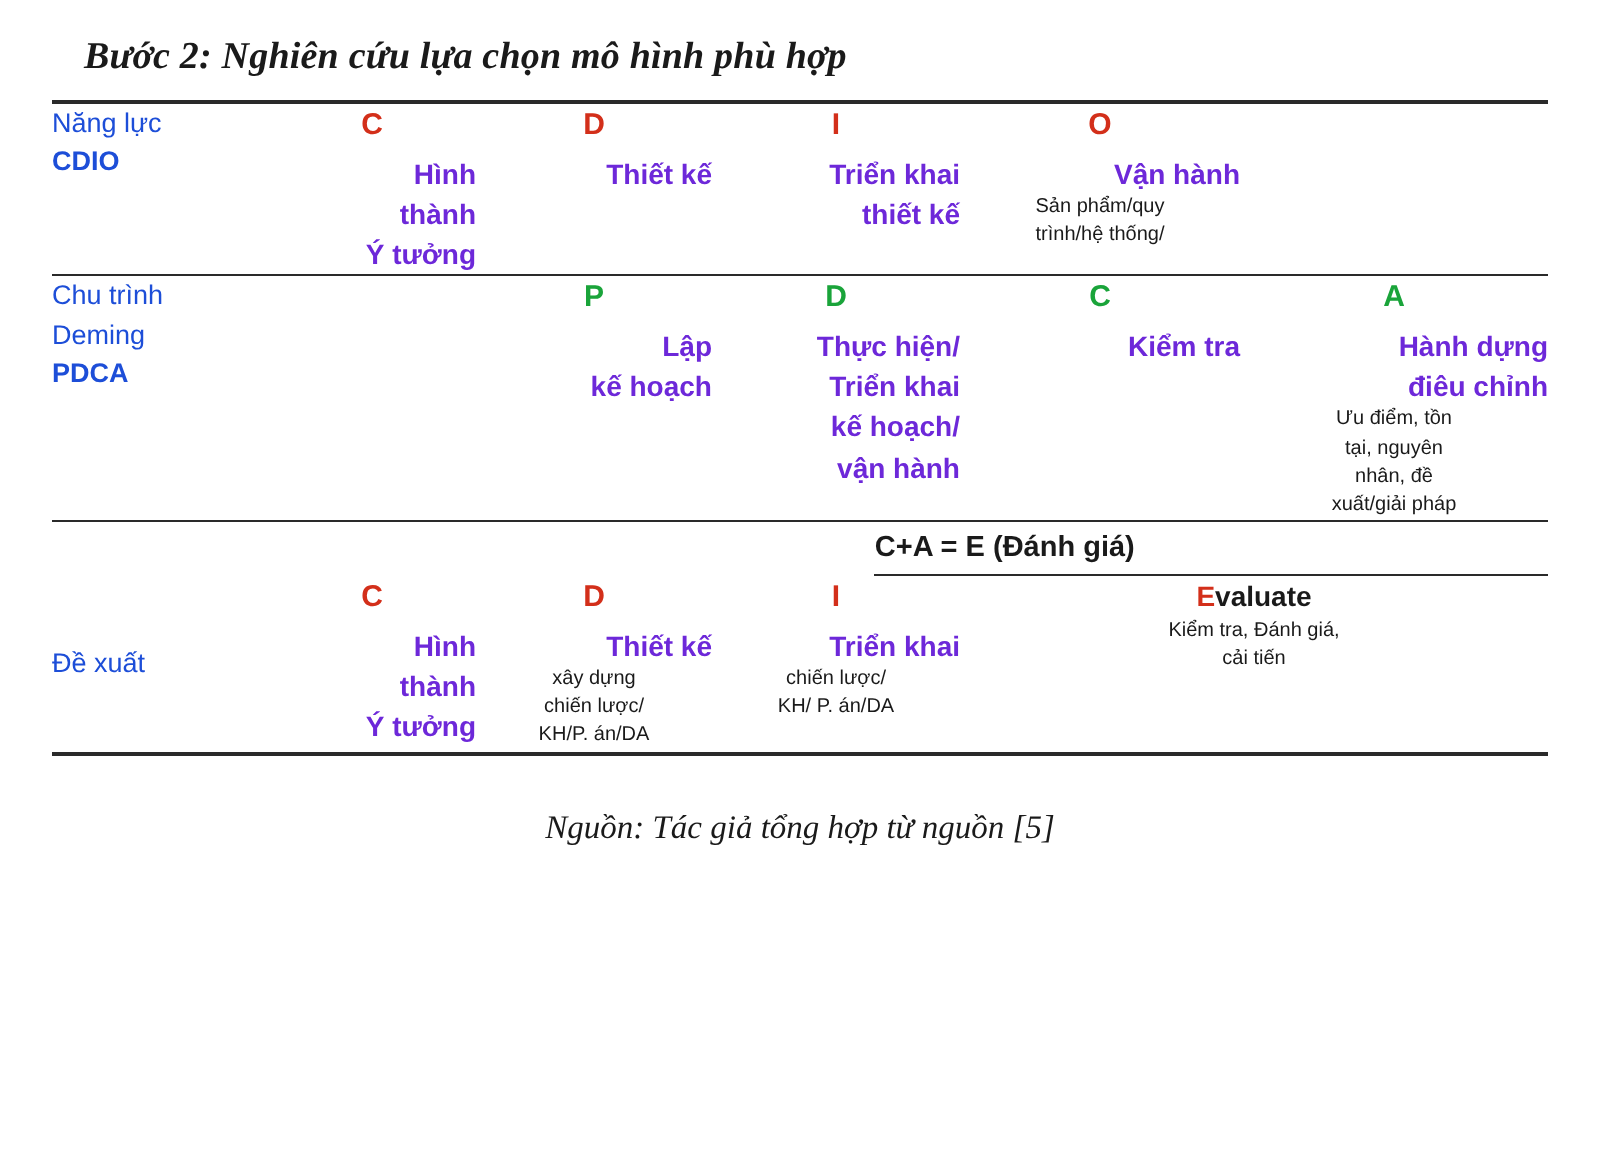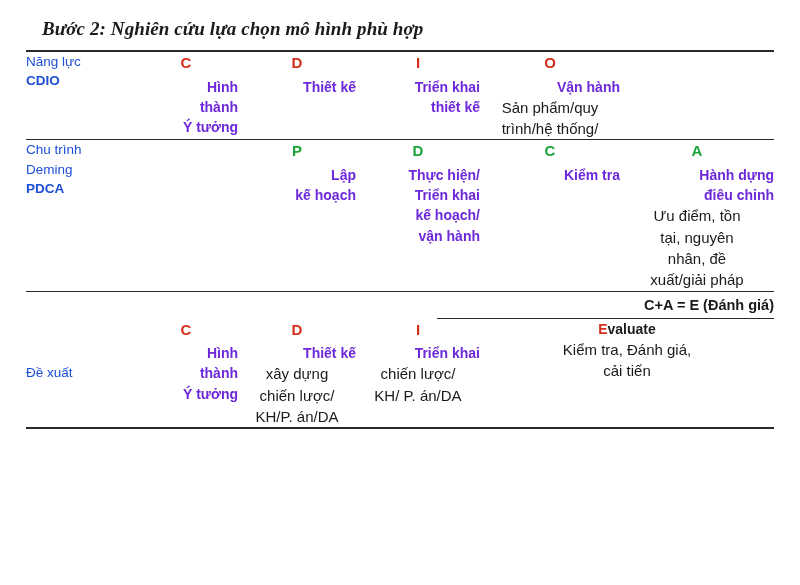--- a/index.html
+++ b/index.html
@@ -77,35 +77,35 @@
   .cellhead {
     font-family: "Liberation Sans", sans-serif;
     font-weight: bold;
     font-size: 14px;
     text-align: right;
     line-height: 1.45;
     color: #6d28d9;
   }
   .cellsub {
     font-family: "Liberation Sans", sans-serif;
-    font-size: 15px;
+    font-size: 10px;
     text-align: center;
     line-height: 1.42;
     color: #1a1a1a;
   }
   .pad-top-2 { padding-top: 2px; }
   .sect1 { padding: 7px 0 9px 0; }
   .sect2 { padding: 7px 0 6px 0; }
   .sect3 { padding: 4px 0 10px 0; }
 
   .eval-row {
     font-family: "Liberation Sans", sans-serif;
     font-weight: bold;
     font-size: 14.5px;
-    text-align: right;
+    text-align: left;
     padding: 5px 0 5px 0;
   }
   .eval-wrap {
     position: relative;
     width: 100%;
   }
   .eval-line {
     border-top: 1.5px solid #2a2a2a;
     margin-left: 55%;
   }
@@ -293,14 +293,15 @@
         <div class="cellhead nowrap pad-top-2">Triển khai</div>
         <div class="cellsub nowrap">chiến lược/
 KH/ P. án/DA</div>
       </td>
     </tr>
   </tbody>
     </table>
 
   <hr class="rule">
 
+  <div class="caption">Nguồn: Tác giả tổng hợp từ nguồn [5]</div>
 
 </div>
 
 </body></html>

